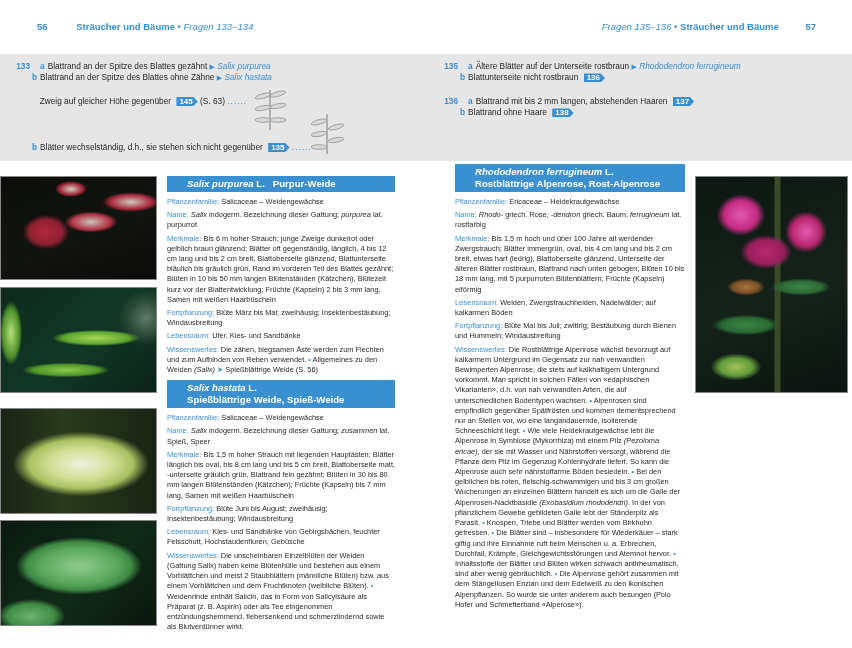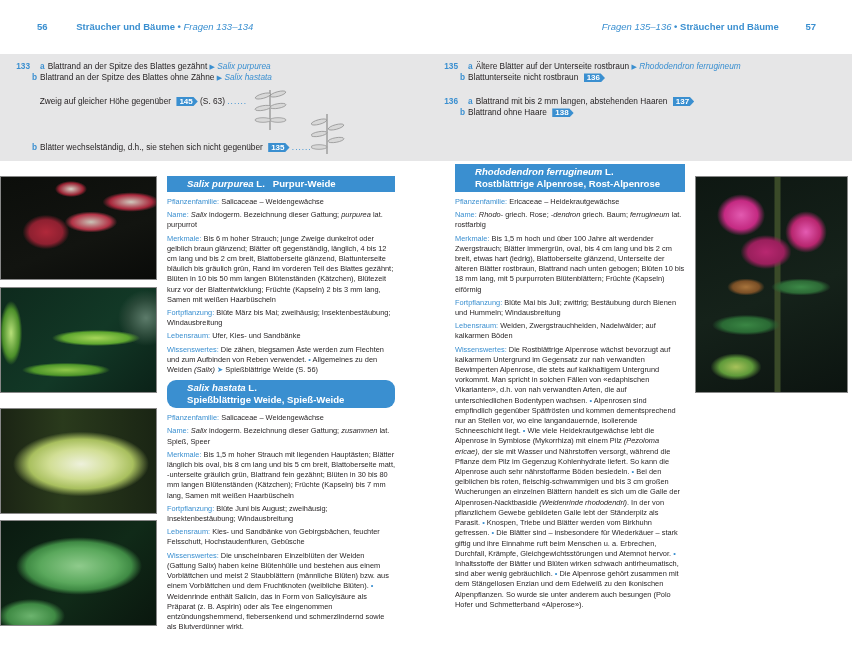--- a/index.html
+++ b/index.html
@@ -158,21 +158,21 @@
     <span>L.</span>
     &nbsp;&nbsp;<span>Purpur-Weide</span>
   </div>
   <p><span class="lbl">Pflanzenfamilie:</span> <span>Salicaceae – Weidengewächse</span></p>
   <p><span class="lbl">Name:</span> <span class="it">Salix</span><span> indogerm. Bezeichnung dieser Gattung; </span><span class="it">purpurea</span><span> lat. purpurrot</span></p>
   <p><span class="lbl">Merkmale:</span> <span>Bis 6 m hoher Strauch; junge Zweige dunkelrot oder gelblich braun glänzend; Blätter oft gegenständig, länglich, 4 bis 12 cm lang und bis 2 cm breit, Blattoberseite glänzend, Blattunterseite bläulich bis gräulich grün, Rand im vorderen Teil des Blattes gezähnt; Blüten in 10 bis 50 mm langen Blütenständen (Kätzchen), Blütezeit kurz vor der Blattentwicklung; Früchte (Kapseln) 2 bis 3 mm lang, Samen mit weißen Haarbüscheln</span></p>
   <p><span class="lbl">Fortpflanzung:</span> <span>Blüte März bis Mai; zweihäusig; Insektenbestäubung; Windausbreitung</span></p>
   <p><span class="lbl">Lebensraum:</span> <span>Ufer, Kies- und Sandbänke</span></p>
   <p><span class="lbl">Wissenswertes:</span> <span>Die zähen, biegsamen Äste werden zum Flechten und zum Aufbinden von Reben verwendet.</span> <span class="bul">•</span> <span>Allgemeines zu den Weiden</span> <span class="it">(Salix)</span> <span class="bul">➤</span> <span>Spießblättrige Weide (S. 56)</span></p>
 
-  <div class="sp-head" style="margin-top:5px;border-radius:9px;">
+  <div class="sp-head" style="margin-top:5px;">
     <span class="it">Salix hastata</span>
     <span>L.</span><br>
     <span>Spießblättrige Weide, Spieß-Weide</span>
   </div>
   <p><span class="lbl">Pflanzenfamilie:</span> <span>Salicaceae – Weidengewächse</span></p>
   <p><span class="lbl">Name:</span> <span class="it">Salix</span><span> indogerm. Bezeichnung dieser Gattung; </span><span class="it">zusammen</span><span> lat. Spieß, Speer</span></p>
   <p><span class="lbl">Merkmale:</span> <span>Bis 1,5 m hoher Strauch mit liegenden Hauptästen; Blätter länglich bis oval, bis 8 cm lang und bis 5 cm breit, Blattoberseite matt, -unterseite gräulich grün, Blattrand fein gezähnt; Blüten in 30 bis 80 mm langen Blütenständen (Kätzchen); Früchte (Kapseln) bis 7 mm lang, Samen mit weißen Haarbüscheln</span></p>
   <p><span class="lbl">Fortpflanzung:</span> <span>Blüte Juni bis August; zweihäusig; Insektenbestäubung; Windausbreitung</span></p>
   <p><span class="lbl">Lebensraum:</span> <span>Kies- und Sandbänke von Gebirgsbächen, feuchter Felsschutt, Hochstaudenfluren, Gebüsche</span></p>
   <p><span class="lbl">Wissenswertes:</span> <span>Die unscheinbaren Einzelblüten der Weiden (Gattung Salix) haben keine Blütenhülle und bestehen aus einem Vorblättchen und meist 2 Staubblättern (männliche Blüten) bzw. aus einem Vorblättchen und dem Fruchtknoten (weibliche Blüten).</span> <span class="bul">•</span> <span>Weidenrinde enthält Salicin, das in Form von Salicylsäure als Präparat (z. B. Aspirin) oder als Tee eingenommen entzündungshemmend, fiebersenkend und schmerzlindernd sowie als Blutverdünner wirkt.</span></p>
@@ -180,24 +180,24 @@
 
 <div class="col" style="left:455px;top:164px;width:230px;">
   <div class="sp-head">
     <span class="it">Rhododendron ferrugineum</span>
     <span>L.</span><br>
     <span>Rostblättrige Alpenrose, Rost-Alpenrose</span>
   </div>
   <p><span class="lbl">Pflanzenfamilie:</span> <span>Ericaceae – Heidekrautgewächse</span></p>
   <p><span class="lbl">Name:</span> <span class="it">Rhodo-</span><span> griech. Rose; </span><span class="it">-dendron</span><span> griech. Baum; </span><span class="it">ferrugineum</span><span> lat. rostfarbig</span></p>
   <p><span class="lbl">Merkmale:</span> <span>Bis 1,5 m hoch und über 100 Jahre alt werdender Zwergstrauch; Blätter immergrün, oval, bis 4 cm lang und bis 2 cm breit, etwas hart (ledrig), Blattoberseite glänzend, Unterseite der älteren Blätter rostbraun, Blattrand nach unten gebogen; Blüten 10 bis 18 mm lang, mit 5 purpurroten Blütenblättern; Früchte (Kapseln) eiförmig</span></p>
+  <p><span class="lbl">Lebensraum:</span> <span>Weiden, Zwergstrauchheiden, Nadelwälder; auf kalkarmen Böden</span></p>
   <p><span class="lbl">Fortpflanzung:</span> <span>Blüte Mai bis Juli; zwittrig; Bestäubung durch Bienen und Hummeln; Windausbreitung</span></p>
-  <p><span class="lbl">Lebensraum:</span> <span>Weiden, Zwergstrauchheiden, Nadelwälder; auf kalkarmen Böden</span></p>
   <p><span class="lbl">Wissenswertes:</span> <span>Die Rostblättrige Alpenrose wächst bevorzugt auf kalkarmem Untergrund im Gegensatz zur nah verwandten Bewimperten Alpenrose, die stets auf kalkhaltigem Untergrund vorkommt. Man spricht in solchen Fällen von «edaphischen Vikarianten», d.h. von nah verwandten Arten, die auf unterschiedlichen Bodentypen wachsen.</span>
     <span class="bul">•</span> <span>Alpenrosen sind empfindlich gegenüber Spätfrösten und kommen dementsprechend nur an Stellen vor, wo eine langandauernde, isolierende Schneeschicht liegt.</span>
     <span class="bul">•</span> <span>Wie viele Heidekrautgewächse lebt die Alpenrose in Symbiose (Mykorrhiza) mit einem Pilz </span><span class="it">(Pezoloma ericae)</span><span>, der sie mit Wasser und Nährstoffen versorgt, während die Pflanze dem Pilz im Gegenzug Kohlenhydrate liefert. So kann die Alpenrose auch sehr nährstoffarme Böden besiedeln.</span>
-    <span class="bul">•</span> <span>Bei den gelblichen bis roten, fleischig-schwammigen und bis 3 cm großen Wucherungen an einzelnen Blättern handelt es sich um die Galle der Alpenrosen-Nacktbasidie </span><span class="it">(Weidenrinde rhododendri)</span><span>. In der von pflanzlichem Gewebe gebildeten Galle lebt der Ständerpilz als Parasit.</span>
+    <span class="bul">•</span> <span>Bei den gelblichen bis roten, fleischig-schwammigen und bis 3 cm großen Wucherungen an einzelnen Blättern handelt es sich um die Galle der Alpenrosen-Nacktbasidie </span><span class="it">(Exobasidium rhododendri)</span><span>. In der von pflanzlichem Gewebe gebildeten Galle lebt der Ständerpilz als Parasit.</span>
     <span class="bul">•</span> <span>Knospen, Triebe und Blätter werden vom Birkhuhn gefressen.</span>
     <span class="bul">•</span> <span>Die Blätter sind – insbesondere für Wiederkäuer – stark giftig und ihre Einnahme ruft beim Menschen u. a. Erbrechen, Durchfall, Krämpfe, Gleichgewichtsstörungen und Atemnot hervor.</span>
     <span class="bul">•</span> <span>Inhaltsstoffe der Blätter und Blüten wirken schwach antirheumatisch, sind aber wenig gebräuchlich.</span>
     <span class="bul">•</span> <span>Die Alpenrose gehört zusammen mit dem Stängellosen Enzian und dem Edelweiß zu den ikonischen Alpenpflanzen. So wurde sie unter anderem auch besungen (Polo Hofer und Schmetterband «Alperose»).</span>
   </p>
 </div>
 
 </body></html>

